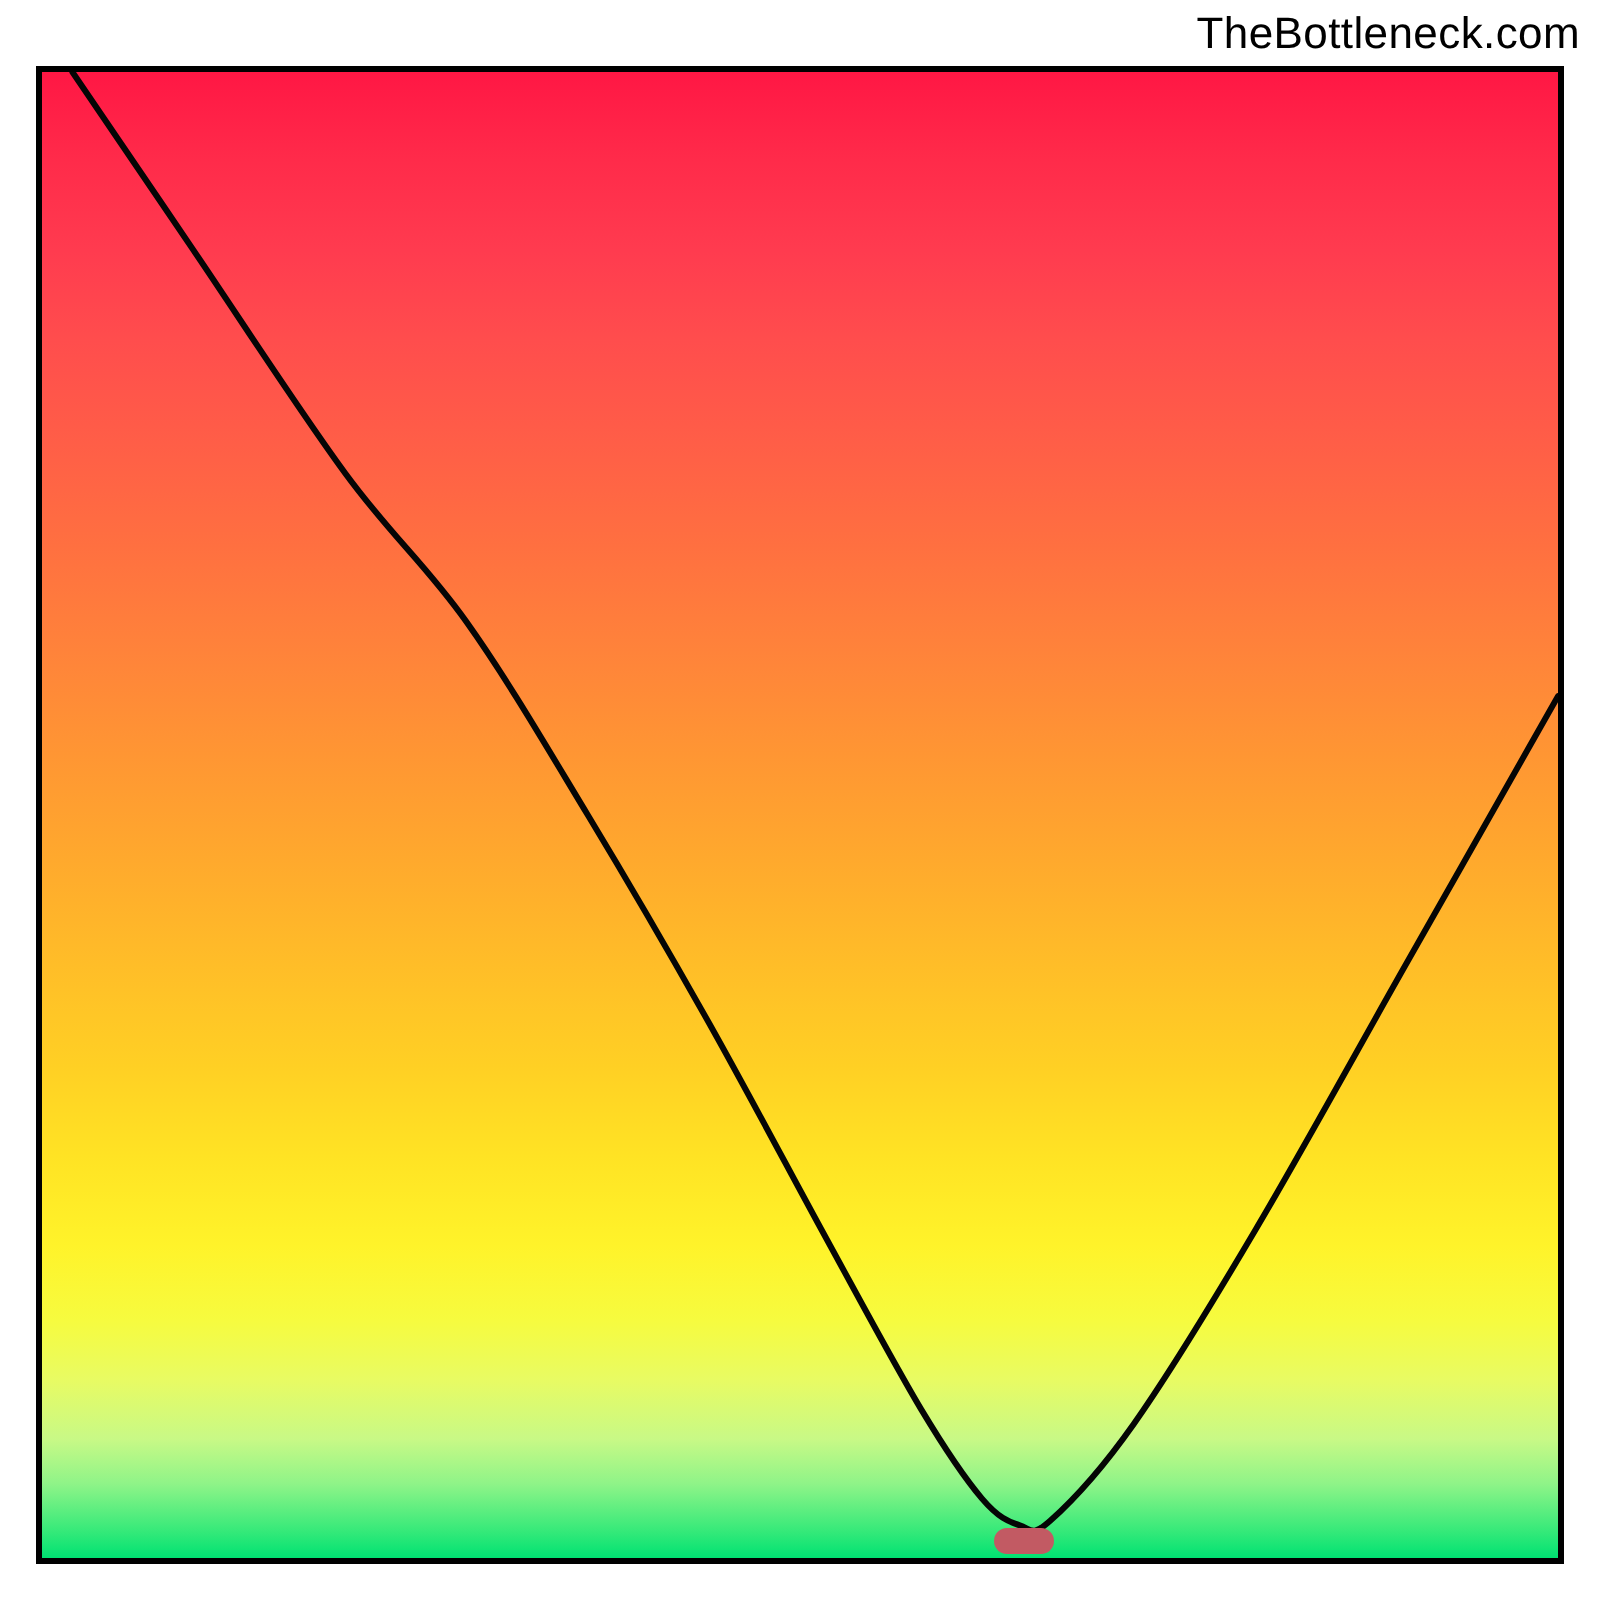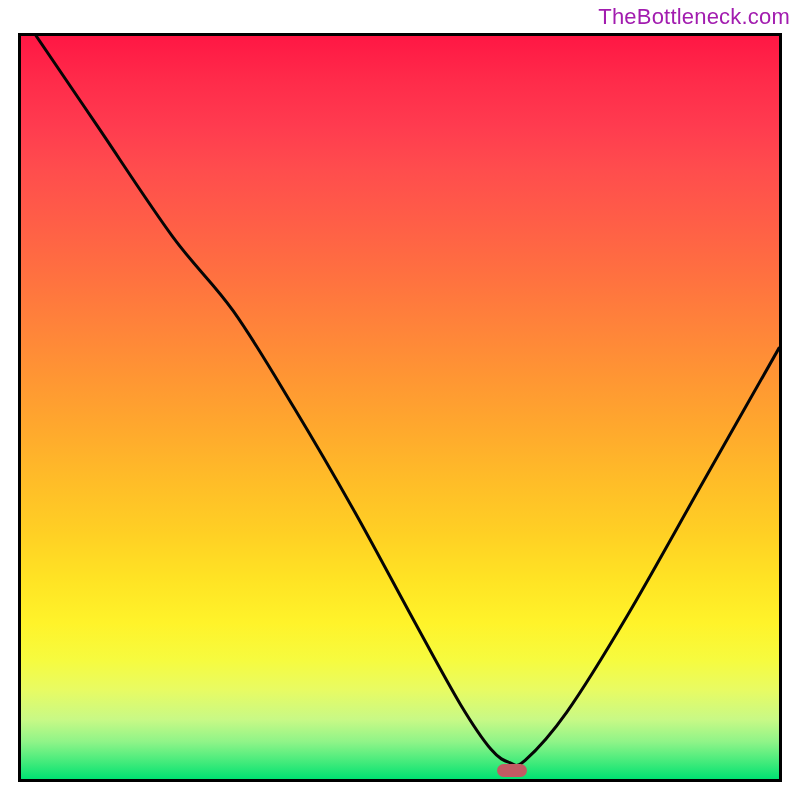--- a/index.html
+++ b/index.html
@@ -13,21 +13,21 @@
   }
   .stage {
     position: relative;
     width: 800px;
     height: 800px;
   }
   .watermark {
     position: absolute;
     top: 4px;
     right: 10px;
-    color: #a21caf;
+    color: #000000;
     font-size: 22px;
     letter-spacing: 0.2px;
     font-weight: 400;
   }
   .frame {
     position: absolute;
     border: 3px solid #000;
     box-sizing: border-box;
   }
   .gradient-fill {

